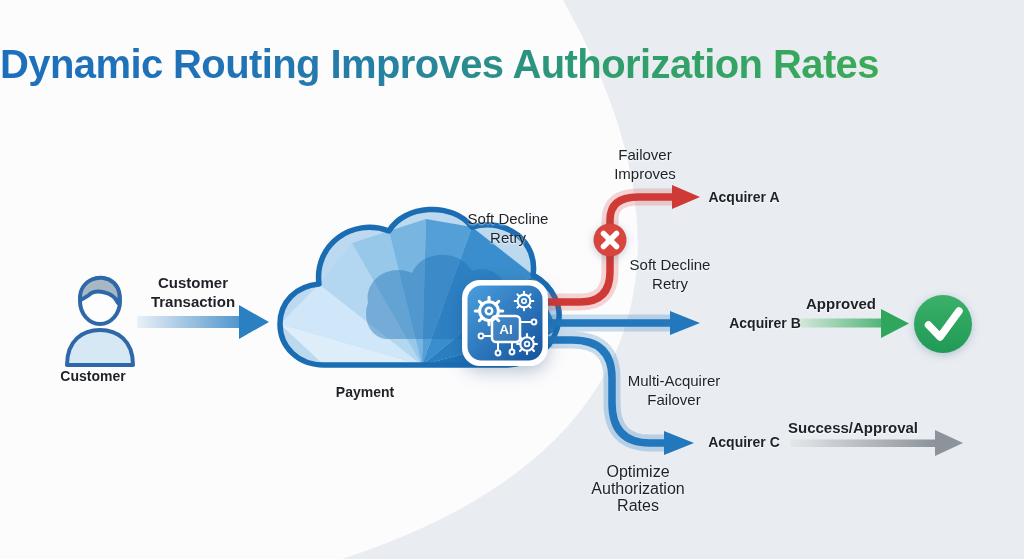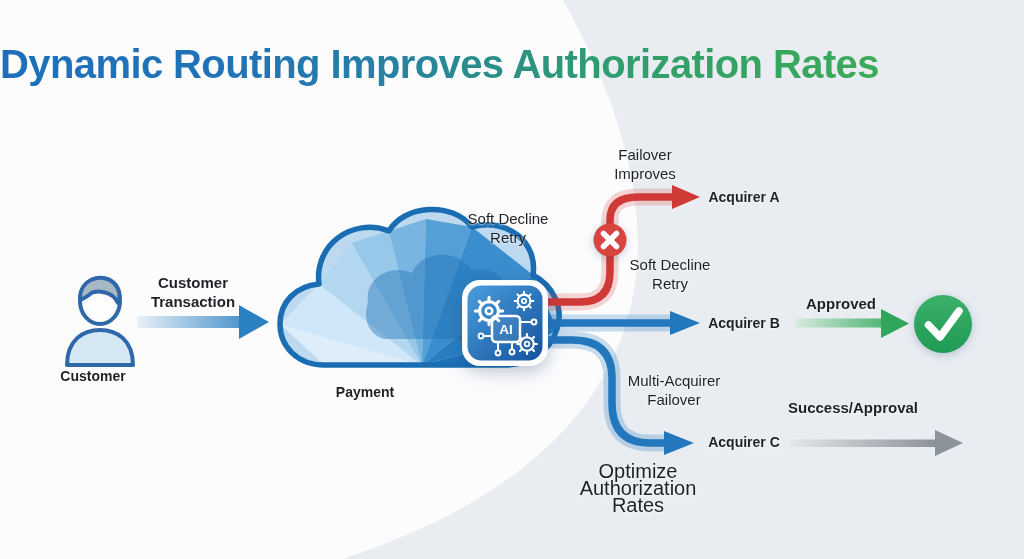--- a/index.html
+++ b/index.html
@@ -7,21 +7,21 @@
   .stage{position:relative;width:1024px;height:559px;overflow:hidden;background:#fcfcfd;}
   .stage svg.layer{position:absolute;left:0;top:0;}
   .title{position:absolute;top:42px;left:0;width:100%;text-align:left;}
   .title-inner{display:inline-block;font-size:40px;font-weight:800;letter-spacing:-0.6px;
     background:linear-gradient(90deg,#1d6fbb 0%,#2173b6 28%,#27839f 46%,#2f9c70 68%,#3cab57 100%);
     -webkit-background-clip:text;background-clip:text;color:transparent;}
   .lbl{position:absolute;transform:translateX(-50%);text-align:center;color:#1e2126;
     font-size:15px;line-height:19px;font-weight:700;white-space:nowrap;
     text-shadow:0 1px 2px rgba(255,255,255,0.85);}
   .lbl.med{font-weight:500;}
-  .lbl.sm{font-size:20px;line-height:17px;}
+  .lbl.sm{font-size:16px;line-height:17px;}
   .lbl.lg{font-size:14px;line-height:21px;}
   .ln{display:block;}
   g[data-name="routing-node-icon"]{filter:drop-shadow(0 5px 9px rgba(25,60,105,0.30));}
   g[data-name="check-icon"],g[data-name="decline-x-icon"]{filter:drop-shadow(0 2px 4px rgba(25,60,105,0.25));}
 </style>
 </head>
 <body>
 
 <div class="stage" data-name="infographic-canvas">
 
@@ -184,32 +184,32 @@
     <span class="ln">Improves</span>
   </div>
 
   <div class="lbl lg" style="left:744px;top:187px" data-name="acquirer-a-label">Acquirer A</div>
 
   <div class="lbl med" style="left:670px;top:255px" data-name="soft-decline-retry-mid-label">
     <span class="ln">Soft Decline</span>
     <span class="ln">Retry</span>
   </div>
 
-  <div class="lbl lg" style="left:744px;top:313px" data-name="acquirer-b-label">Acquirer B</div>
+  <div class="lbl lg" style="left:765px;top:313px" data-name="acquirer-b-label">Acquirer B</div>
 
   <div class="lbl" style="left:841px;top:294px" data-name="approved-label">Approved</div>
 
   <div class="lbl med" style="left:674px;top:371px" data-name="multi-acquirer-failover-label">
     <span class="ln">Multi-Acquirer</span>
     <span class="ln">Failover</span>
   </div>
 
   <div class="lbl lg" style="left:744px;top:432px" data-name="acquirer-c-label">Acquirer C</div>
 
-  <div class="lbl" style="left:853px;top:398px" data-name="success-approval-label">Success/Approval</div>
+  <div class="lbl" style="left:853px;top:418px" data-name="success-approval-label">Success/Approval</div>
 
   <div class="lbl med sm" style="left:638px;top:463px" data-name="optimize-rates-label">
     <span class="ln">Optimize</span>
     <span class="ln">Authorization</span>
     <span class="ln">Rates</span>
   </div>
 
 </div>
 
 </body></html>

